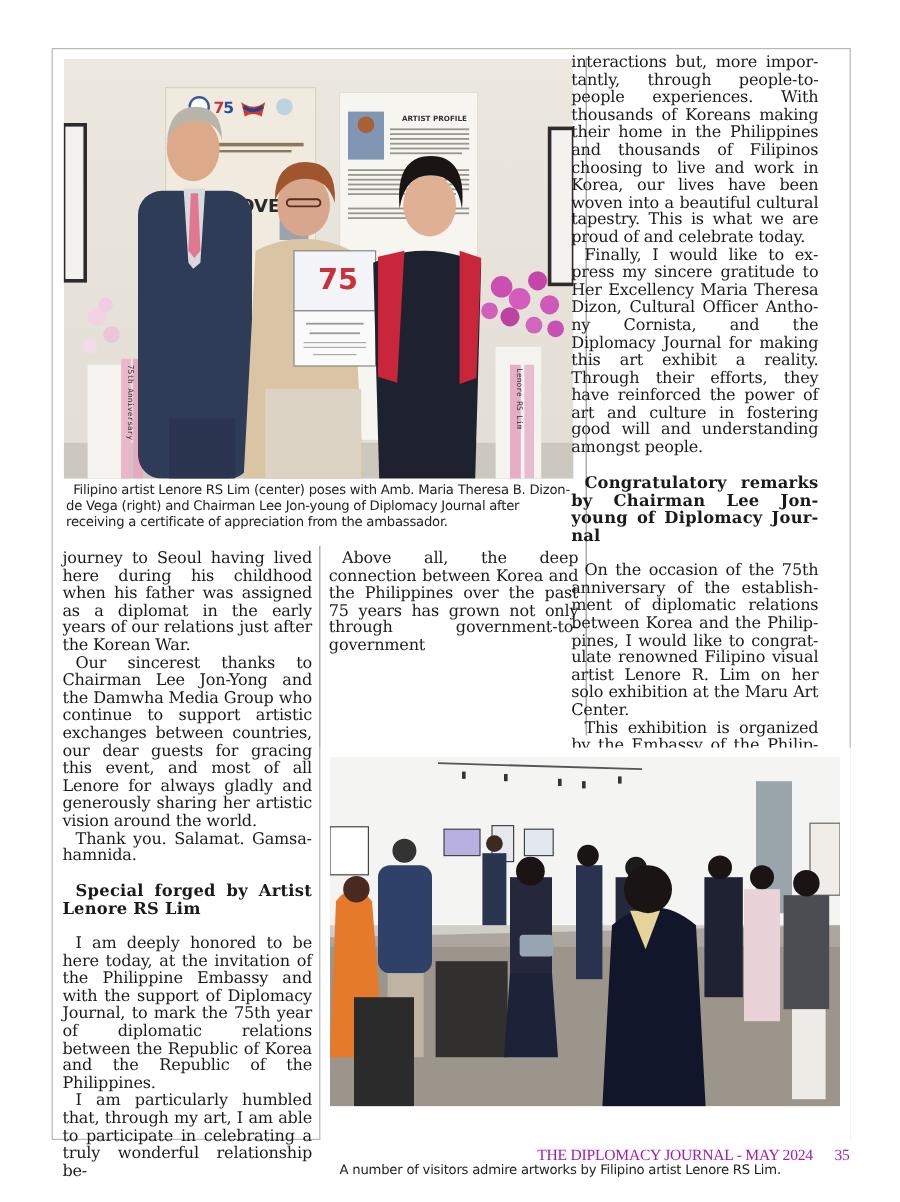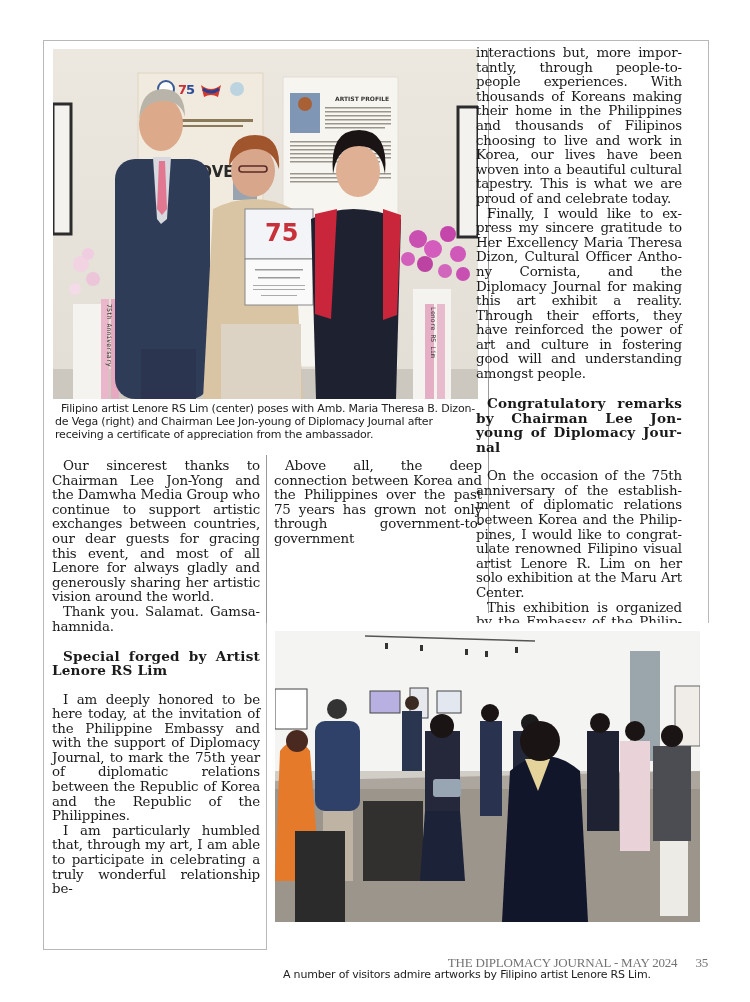--- a/index.html
+++ b/index.html
@@ -23,21 +23,21 @@
     text-align: justify; letter-spacing: 0.2px;
   }
   .col .gap { height: 14.6px; }
   .caption {
     position: absolute; font-family: "DejaVu Sans", "Liberation Sans", sans-serif;
     font-size: 11px; line-height: 12.8px; color: #222; letter-spacing: -0.2px;
   }
   .photo { position: absolute; overflow: hidden; }
   .folio {
     position: absolute; right: 42px; top: 955px; font-family: "Liberation Serif", "DejaVu Serif", serif;
-    font-size: 13px; color: #737373; letter-spacing: -0.2px; display: flex; gap: 18px;
+    font-size: 13px; color: #a21caf; letter-spacing: -0.2px; display: flex; gap: 18px;
   }
   .photo2-frame {
     position: absolute; left: 266px; top: 623px; width: 443px; height: 327px; background:#fff;
     border-left: 1px solid #b8b8b8; box-sizing: border-box;
   }
 </style>
 </head>
 <body>
 
 <div class="page-frame"></div>
@@ -153,20 +153,21 @@
       <path d="M280 125 q-4 -44 26 -44 q30 0 26 44 q-4 -28 -26 -28 q-22 0 -26 28 z" fill="#1b1414"></path>
     </g>
   </svg>
 </div>
 <div class="caption" style="left:55px; top:403px; width:424px; text-indent:6px;">Filipino artist Lenore RS Lim (center) poses with Amb. Maria Theresa B. Dizon-de Vega (right) and Chairman Lee Jon-young of Diplomacy Journal after receiving a certificate of appreciation from the ambassador.</div>
 
 <div class="vrule" style="left:266px; top:455px; height:487px;"></div>
 <div class="vrule" style="left:488px; top:48px; height:565px;"></div>
 
 <div class="col" style="left:52px; top:459px; width:208px;">
+  <p class="noindent">journey to Seoul having lived here during his childhood when his father was assigned as a diplomat in the early years of our relations just after the Ko­rean War.</p>
   <p>Our sincerest thanks to Chairman Lee Jon-Yong and the Damwha Media Group who continue to support artistic exchanges between countries, our dear guests for gracing this event, and most of all Lenore for always gladly and generous­ly sharing her artistic vision around the world.</p>
   <p>Thank you. Salamat. Gamsa­hamnida.</p>
   <div class="gap"></div>
   <h3>Special forged by Artist Lenore RS Lim</h3>
   <div class="gap"></div>
   <p>I am deeply honored to be here today, at the invitation of the Philippine Embassy and with the support of Diplomacy Journal, to mark the 75th year of diplomatic relations between the Republic of Korea and the Republic of the Philippines.</p>
   <p>I am particularly humbled that, through my art, I am able to participate in celebrating a truly wonderful relationship be-</p>
 </div>
 
 <div class="col" style="left:274px; top:459px; width:208px;">

